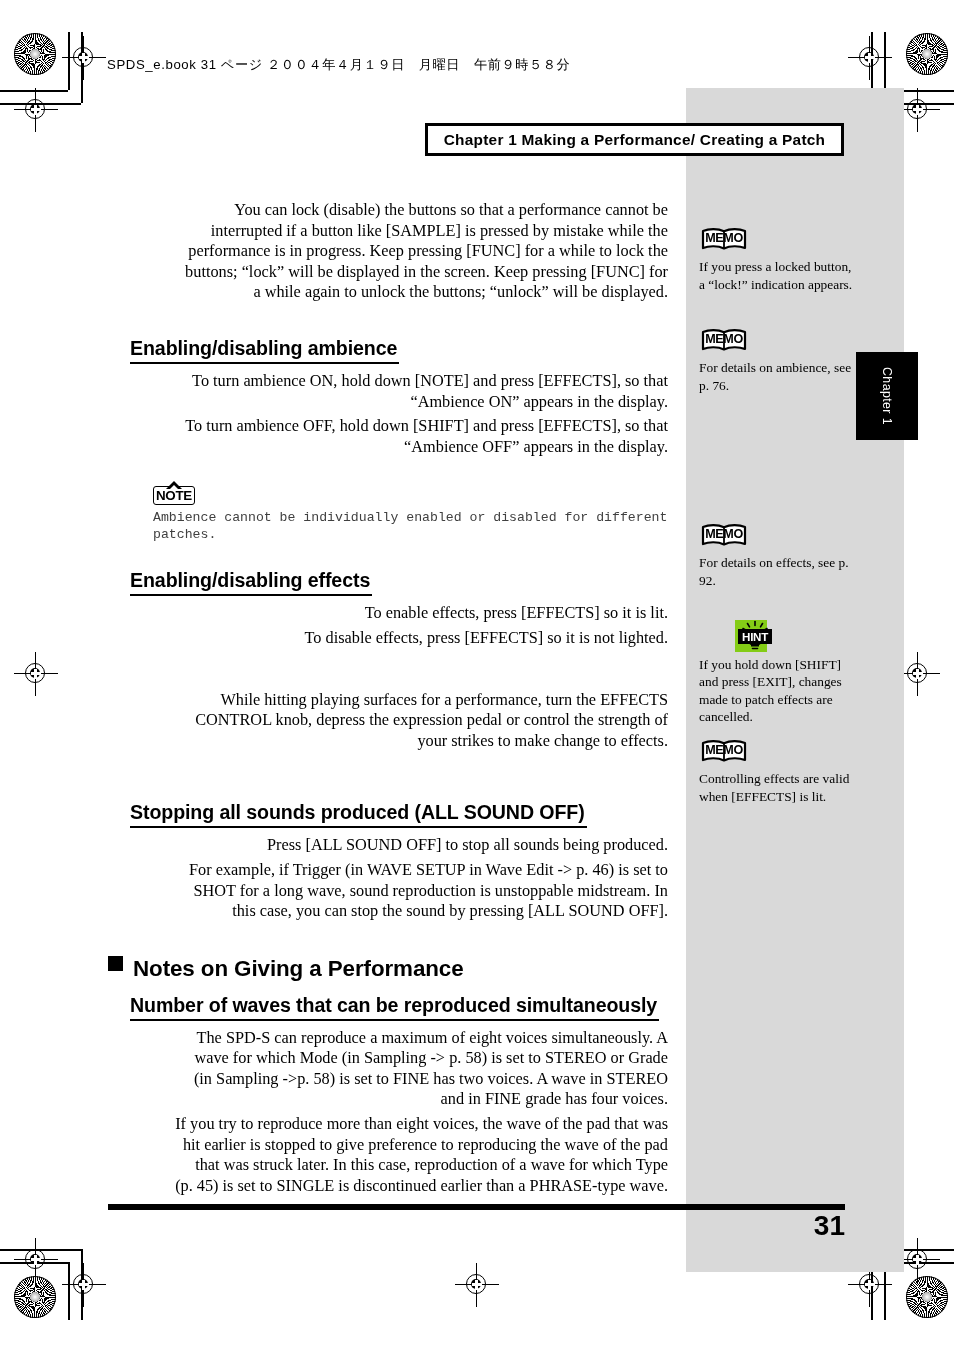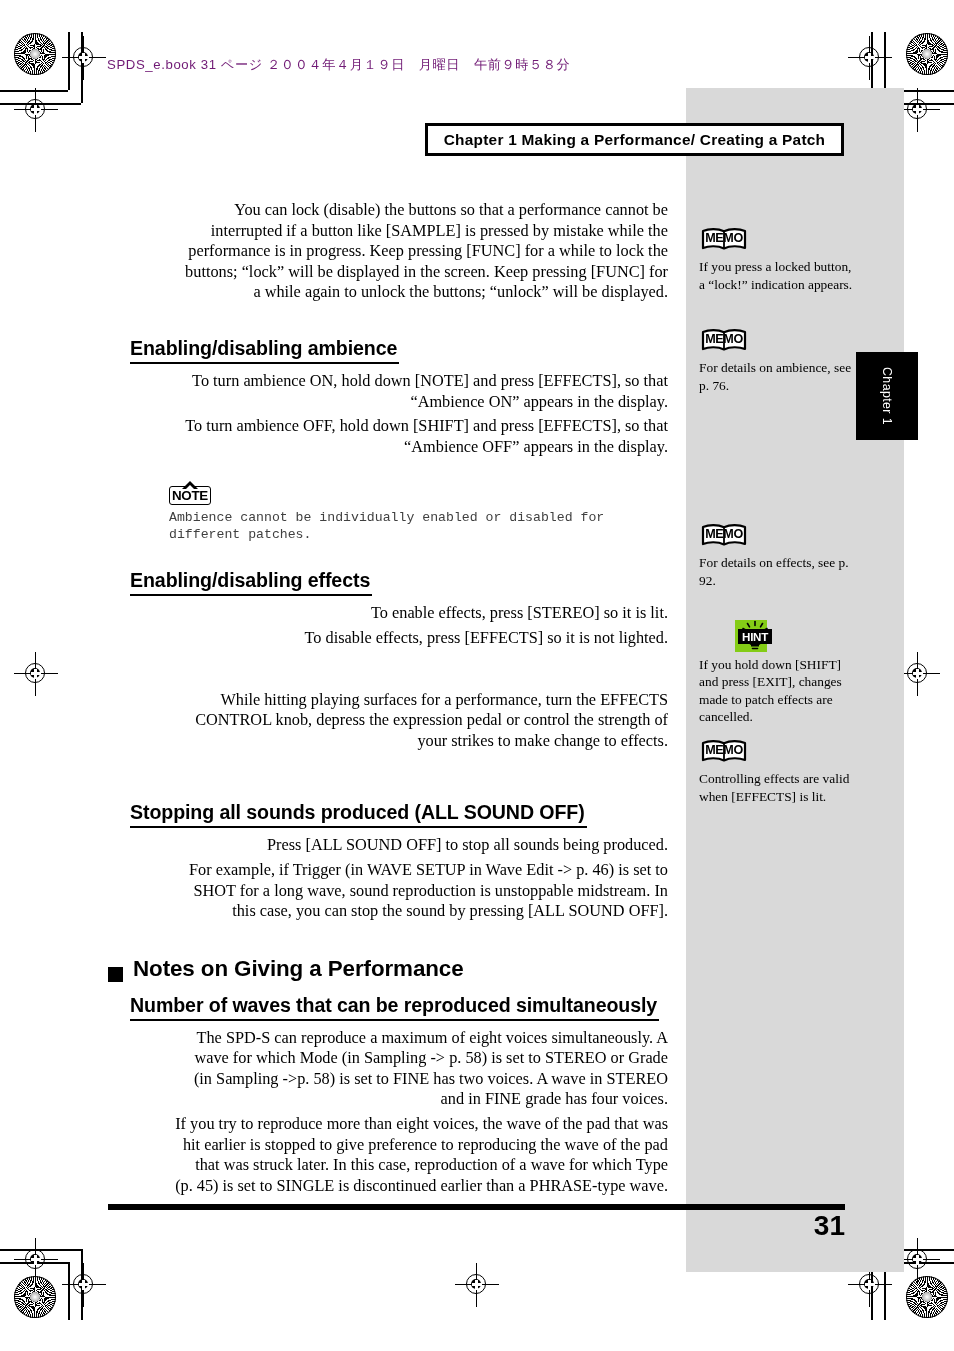--- a/index.html
+++ b/index.html
@@ -69,21 +69,21 @@
   }
 
   
   .slug {
     position: absolute;
     left: 107px;
     top: 56px;
     font-family: "Liberation Sans", sans-serif;
     font-size: 13.2px;
     letter-spacing: 0.6px;
-    color: #701a75;
+    color: #000000;
     white-space: nowrap;
   }
 
   
   .gray-col {
     position: absolute;
     left: 686px;
     top: 88px;
     width: 218px;
     height: 1184px;
@@ -163,37 +163,37 @@
   p.body.tight { margin-top: 4px; }
 
   .block-gap-sm { height: 26px; }
   .block-gap-md { height: 34px; }
   .block-gap-lg { height: 50px; }
 
   
   .big-head {
     margin-left: 0;
     display: flex;
-    align-items: flex-end;
+    align-items: flex-start;
     gap: 10px;
   }
   .big-head .sq {
     width: 15px; height: 15px; background: #000;
     flex: 0 0 auto;
   }
   .big-head .txt {
     font-family: "Liberation Sans", sans-serif;
     font-weight: bold;
     font-size: 22.4px;
     color: #000;
     letter-spacing: -0.1px;
   }
 
   
-  .note-block { margin-left: 61px; margin-top: 24px; }
+  .note-block { margin-left: 45px; margin-top: 24px; }
   .note-cap {
     font-family: Liberation Mono, monospace;
     font-size: 13.2px;
     line-height: 17px;
     color: #404040;
     margin-top: 3px;
   }
 
   .icon-note {
     position: relative;
@@ -450,21 +450,21 @@
       </div>
       <div class="note-cap">Ambience cannot be individually enabled or disabled for different patches.</div>
     </div>
 
     <div class="block-gap-sm"></div>
 
     <div>
       <div class="sec-wrap">
         <h2 class="sec">Enabling/disabling effects</h2>
       </div>
-      <p class="body">To enable effects, press [STEREO] so it is lit.</p>
+      <p class="body">To enable effects, press [EFFECTS] so it is lit.</p>
       <p class="body tight">To disable effects, press [EFFECTS] so it is not lighted.</p>
     </div>
 
     <div class="block-gap-md"></div>
 
     <div>
       <p class="body">While hitting playing surfaces for a performance, turn the EFFECTS CONTROL knob, depress the expression pedal or control the strength of your strikes to make change to effects.</p>
     </div>
 
     <div class="block-gap-lg"></div>

